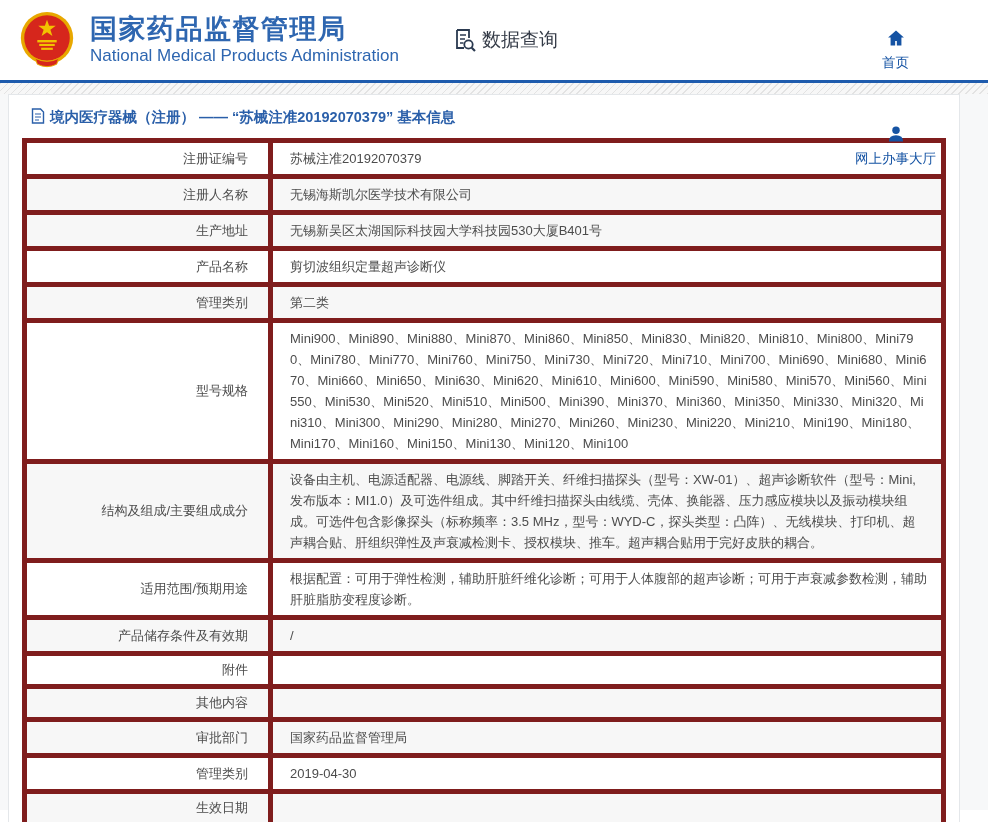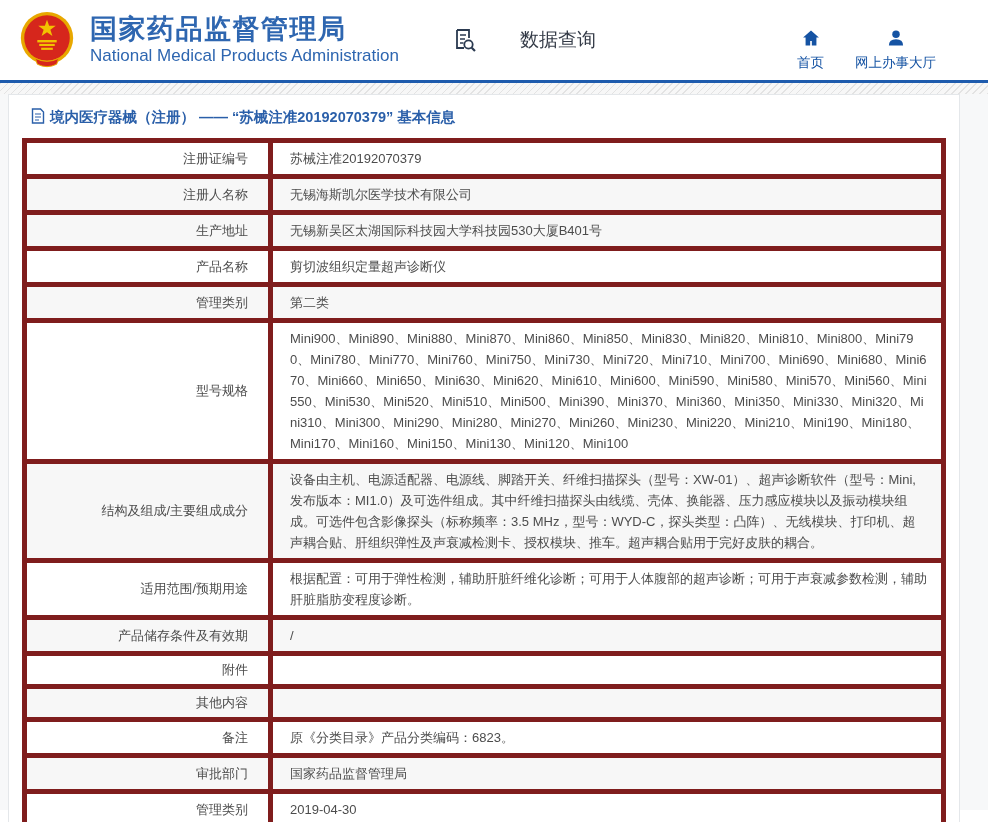--- a/index.html
+++ b/index.html
@@ -35,34 +35,34 @@
   .org-en {
     color: #2e66b0;
     font-size: 17px;
     margin-top: 2px;
   }
   .data-query {
     display: flex;
     align-items: center;
     margin-left: 52px;
     cursor: pointer;
-    gap: 38px;
   }
   .data-query svg { width: 26px; height: 26px; }
   .data-query-label {
     font-size: 19px;
     color: #333a46;
     margin-left: 5px;
   }
   .header-nav {
     position: absolute;
     right: 52px;
     top: 28px;
     display: flex;
-    gap: 31px;
+    gap: 52px;
+    flex-direction: column;
   }
   .nav-item {
     display: flex;
     flex-direction: column;
     align-items: center;
     cursor: pointer;
     color: #1553a3;
   }
   .nav-item svg { width: 20px; height: 20px; }
   .nav-item-label { font-size: 13.5px; margin-top: 6px; color: #1553a3; }
@@ -293,29 +293,20 @@
   <tr class="alt">
     <td class="row-label">
       
       <span class="row-label-text">其他内容</span>
     </td>
     <td class="row-value">
       <span class="row-value-text"></span>
     </td>
   </tr>
 
-  <tr>
-    <td class="row-label">
-      
-      <span class="row-label-text">备注</span>
-    </td>
-    <td class="row-value">
-      <span class="row-value-text">原《分类目录》产品分类编码：6823。</span>
-    </td>
-  </tr>
 
   <tr class="alt">
     <td class="row-label">
       
       <span class="row-label-text">审批部门</span>
     </td>
     <td class="row-value">
       <span class="row-value-text">国家药品监督管理局</span>
     </td>
   </tr>

